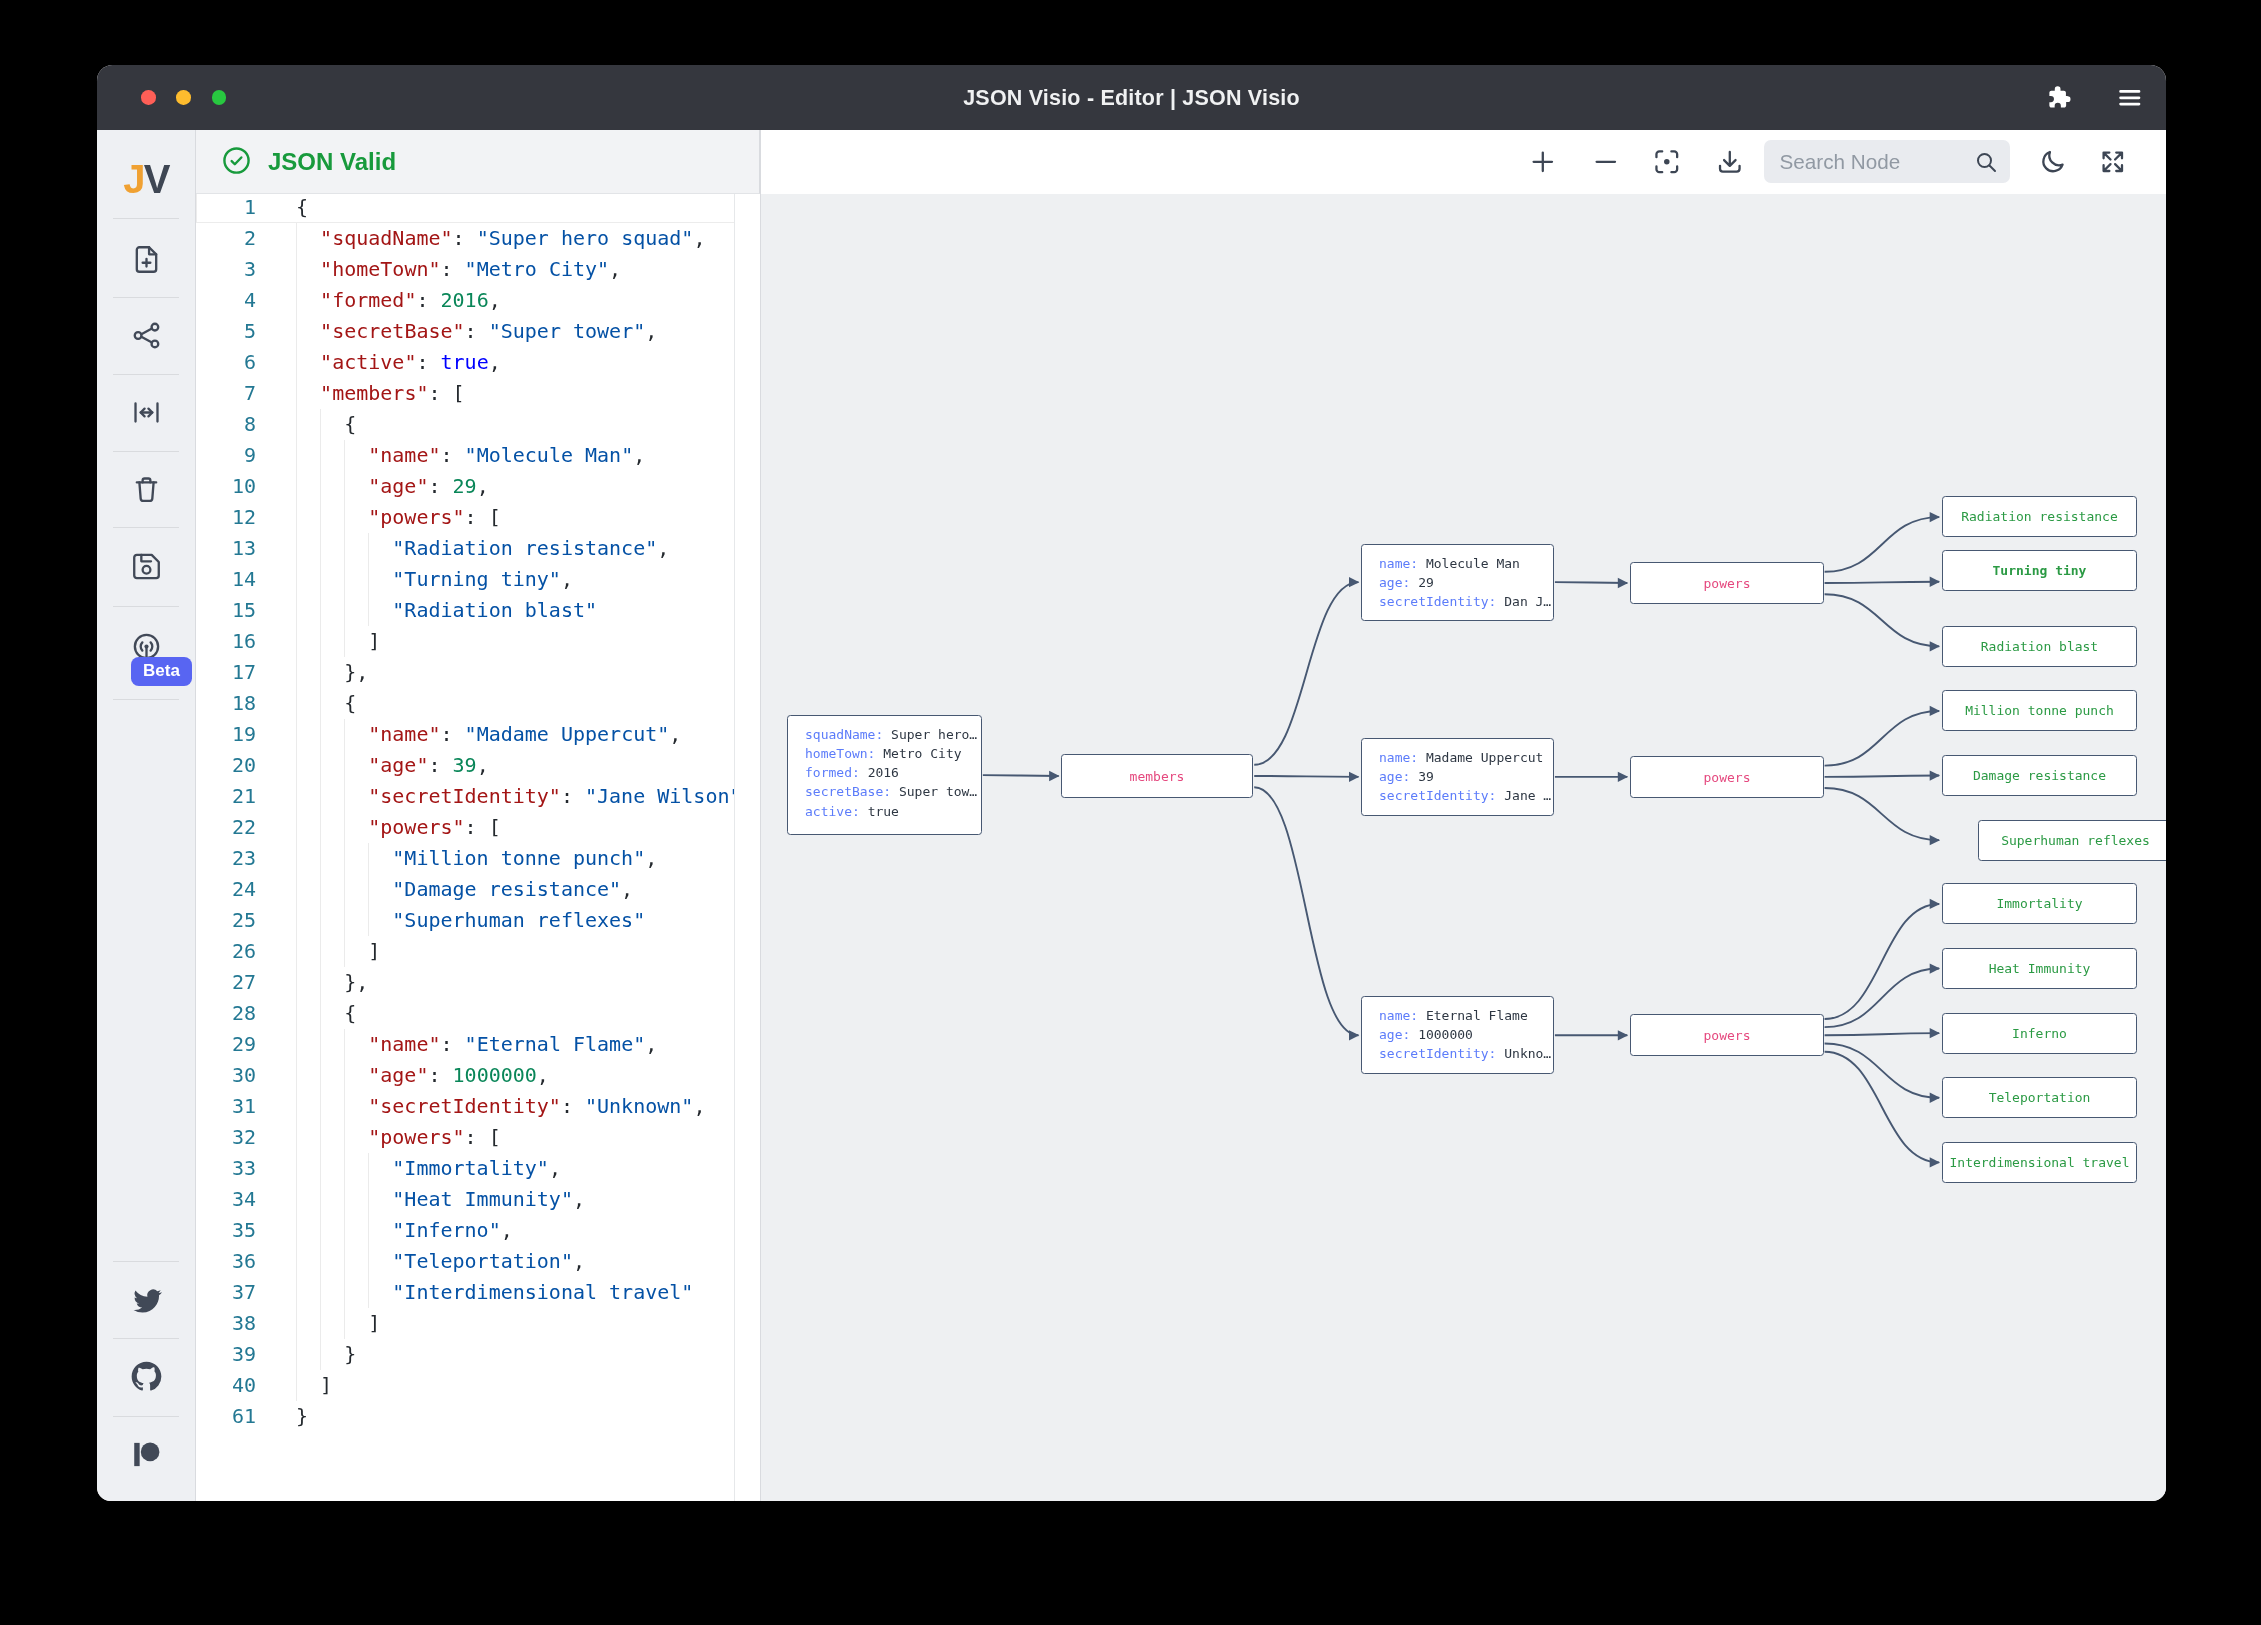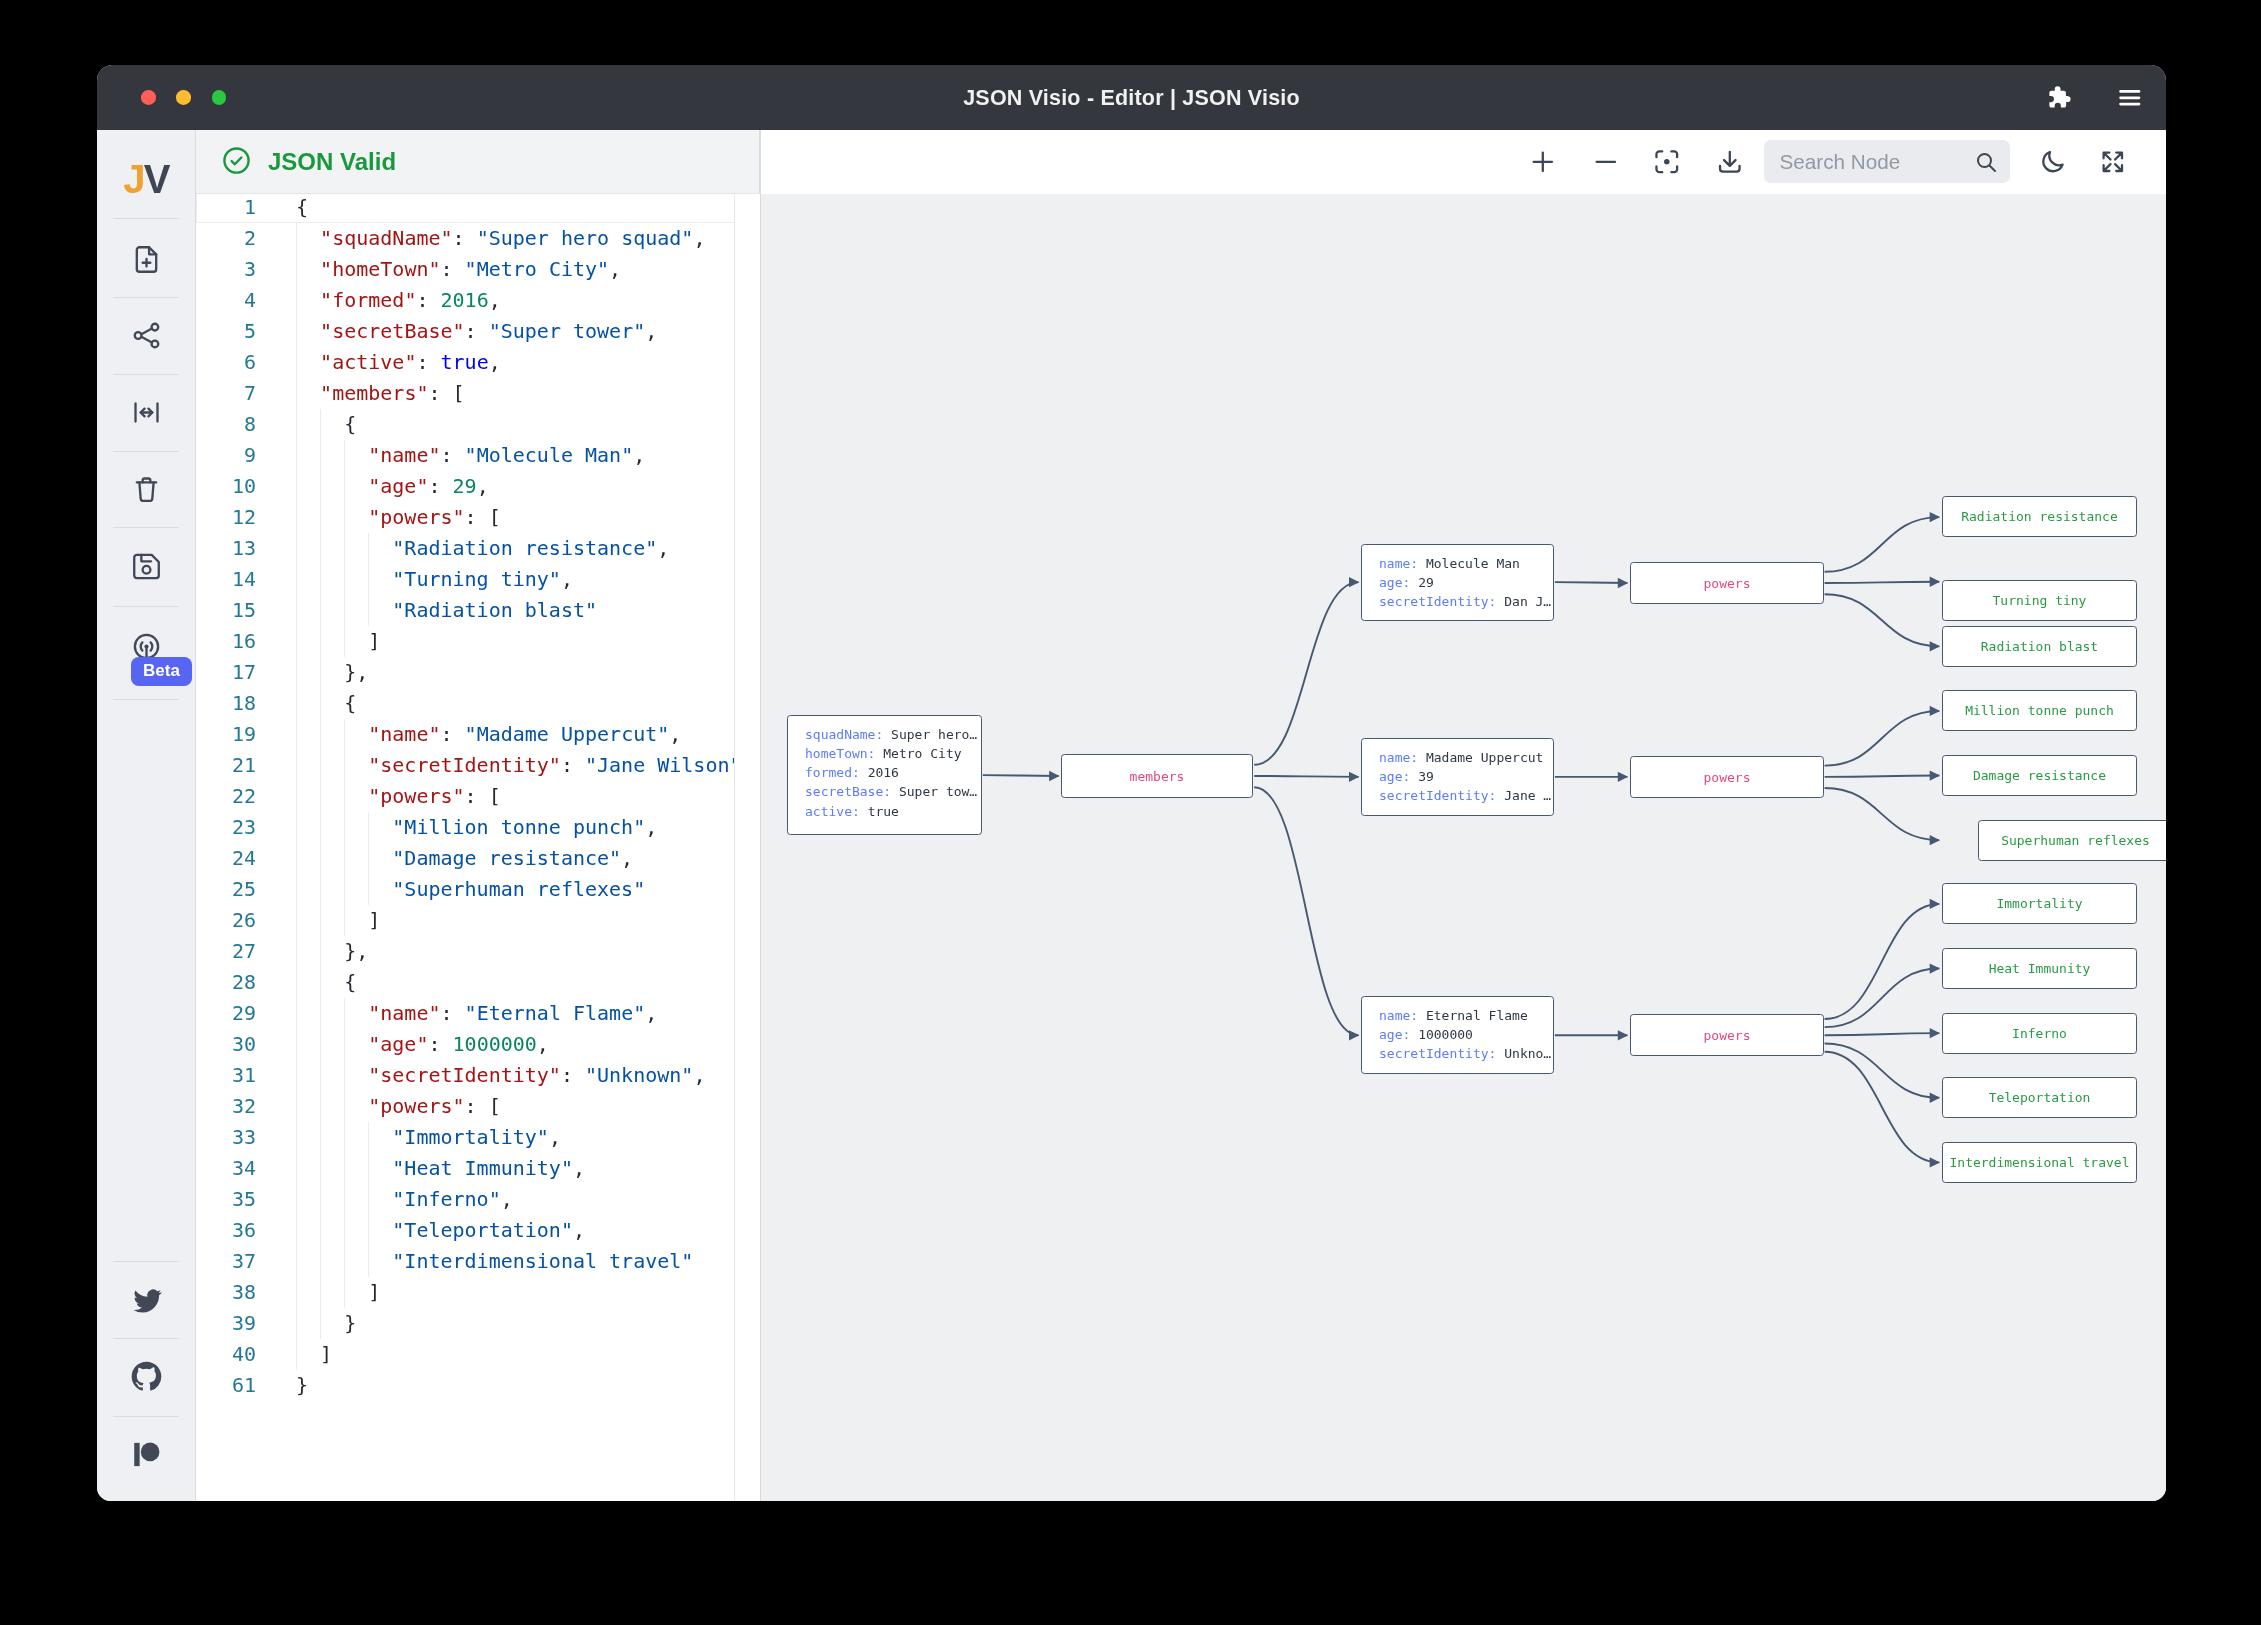--- a/index.html
+++ b/index.html
@@ -304,20 +304,27 @@
               <i class="guide" style="left: 100px;"></i>
               <i class="guide" style="left: 124px;"></i>
               <span class="ecode"><span class="tok-w">    </span><span class="tok-p">{</span></span>
             </div>
             <div class="eline">
               <span class="ln">19</span>
               <i class="guide" style="left: 100px;"></i>
               <i class="guide" style="left: 124px;"></i>
               <i class="guide" style="left: 148px;"></i>
               <span class="ecode"><span class="tok-w">      </span><span class="tok-k">"name"</span><span class="tok-p">: </span><span class="tok-s">"Madame Uppercut"</span><span class="tok-p">,</span></span>
+            </div>
+            <div class="eline">
+              <span class="ln">20</span>
+              <i class="guide" style="left: 100px;"></i>
+              <i class="guide" style="left: 124px;"></i>
+              <i class="guide" style="left: 148px;"></i>
+              <span class="ecode"><span class="tok-w">      </span><span class="tok-k">"age"</span><span class="tok-p">: </span><span class="tok-n">39</span><span class="tok-p">,</span></span>
             </div>
             <div class="eline">
               <span class="ln">21</span>
               <i class="guide" style="left: 100px;"></i>
               <i class="guide" style="left: 124px;"></i>
               <i class="guide" style="left: 148px;"></i>
               <span class="ecode"><span class="tok-w">      </span><span class="tok-k">"secretIdentity"</span><span class="tok-p">: </span><span class="tok-s">"Jane Wilson"</span><span class="tok-p">,</span></span>
             </div>
             <div class="eline">
               <span class="ln">22</span>
@@ -524,21 +531,21 @@
             </div>
             <div class="gnode parent" style="left: 869px; top: 562px; width: 194px; height: 42px;">
               <div class="glabel">powers</div>
             </div>
             <div class="gnode parent" style="left: 869px; top: 820px; width: 194px; height: 42px;">
               <div class="glabel">powers</div>
             </div>
             <div class="gnode leaf" style="left: 1181px; top: 302px; width: 195px; height: 41px;">
               <div class="glabel">Radiation resistance</div>
             </div>
-            <div class="gnode leaf" style="left: 1181px; top: 386px; width: 195px; height: 41px;">
+            <div class="gnode leaf" style="left: 1181px; top: 356px; width: 195px; height: 41px; font-weight: bold;">
               <div class="glabel">Turning tiny</div>
             </div>
             <div class="gnode leaf" style="left: 1181px; top: 432px; width: 195px; height: 41px;">
               <div class="glabel">Radiation blast</div>
             </div>
             <div class="gnode leaf" style="left: 1181px; top: 496px; width: 195px; height: 41px;">
               <div class="glabel">Million tonne punch</div>
             </div>
             <div class="gnode leaf" style="left: 1181px; top: 561px; width: 195px; height: 41px;">
               <div class="glabel">Damage resistance</div>

